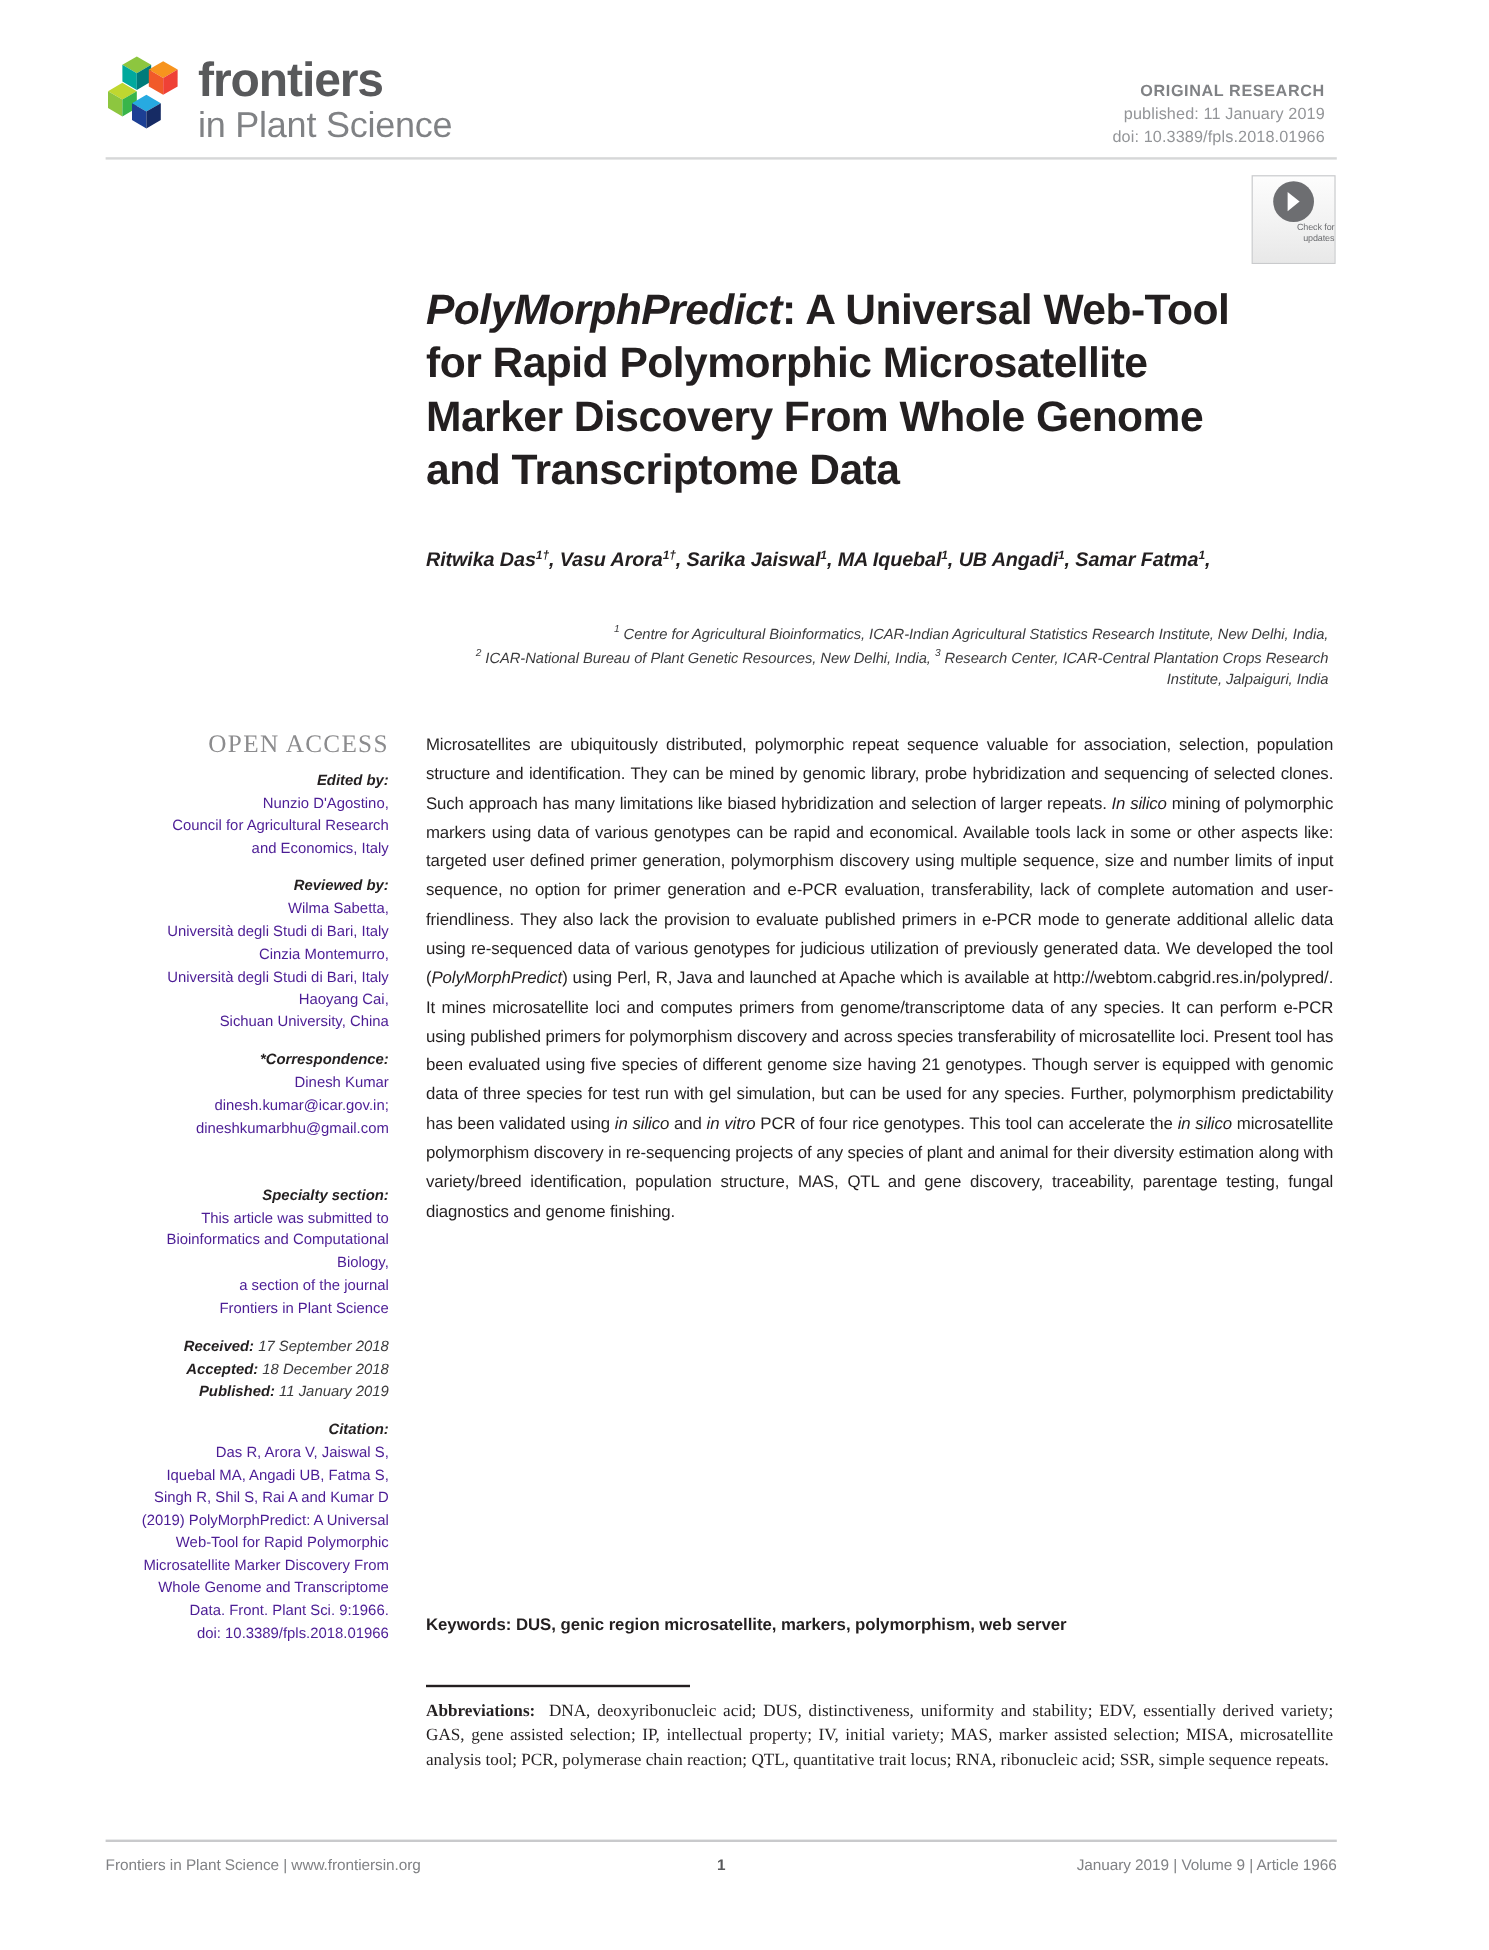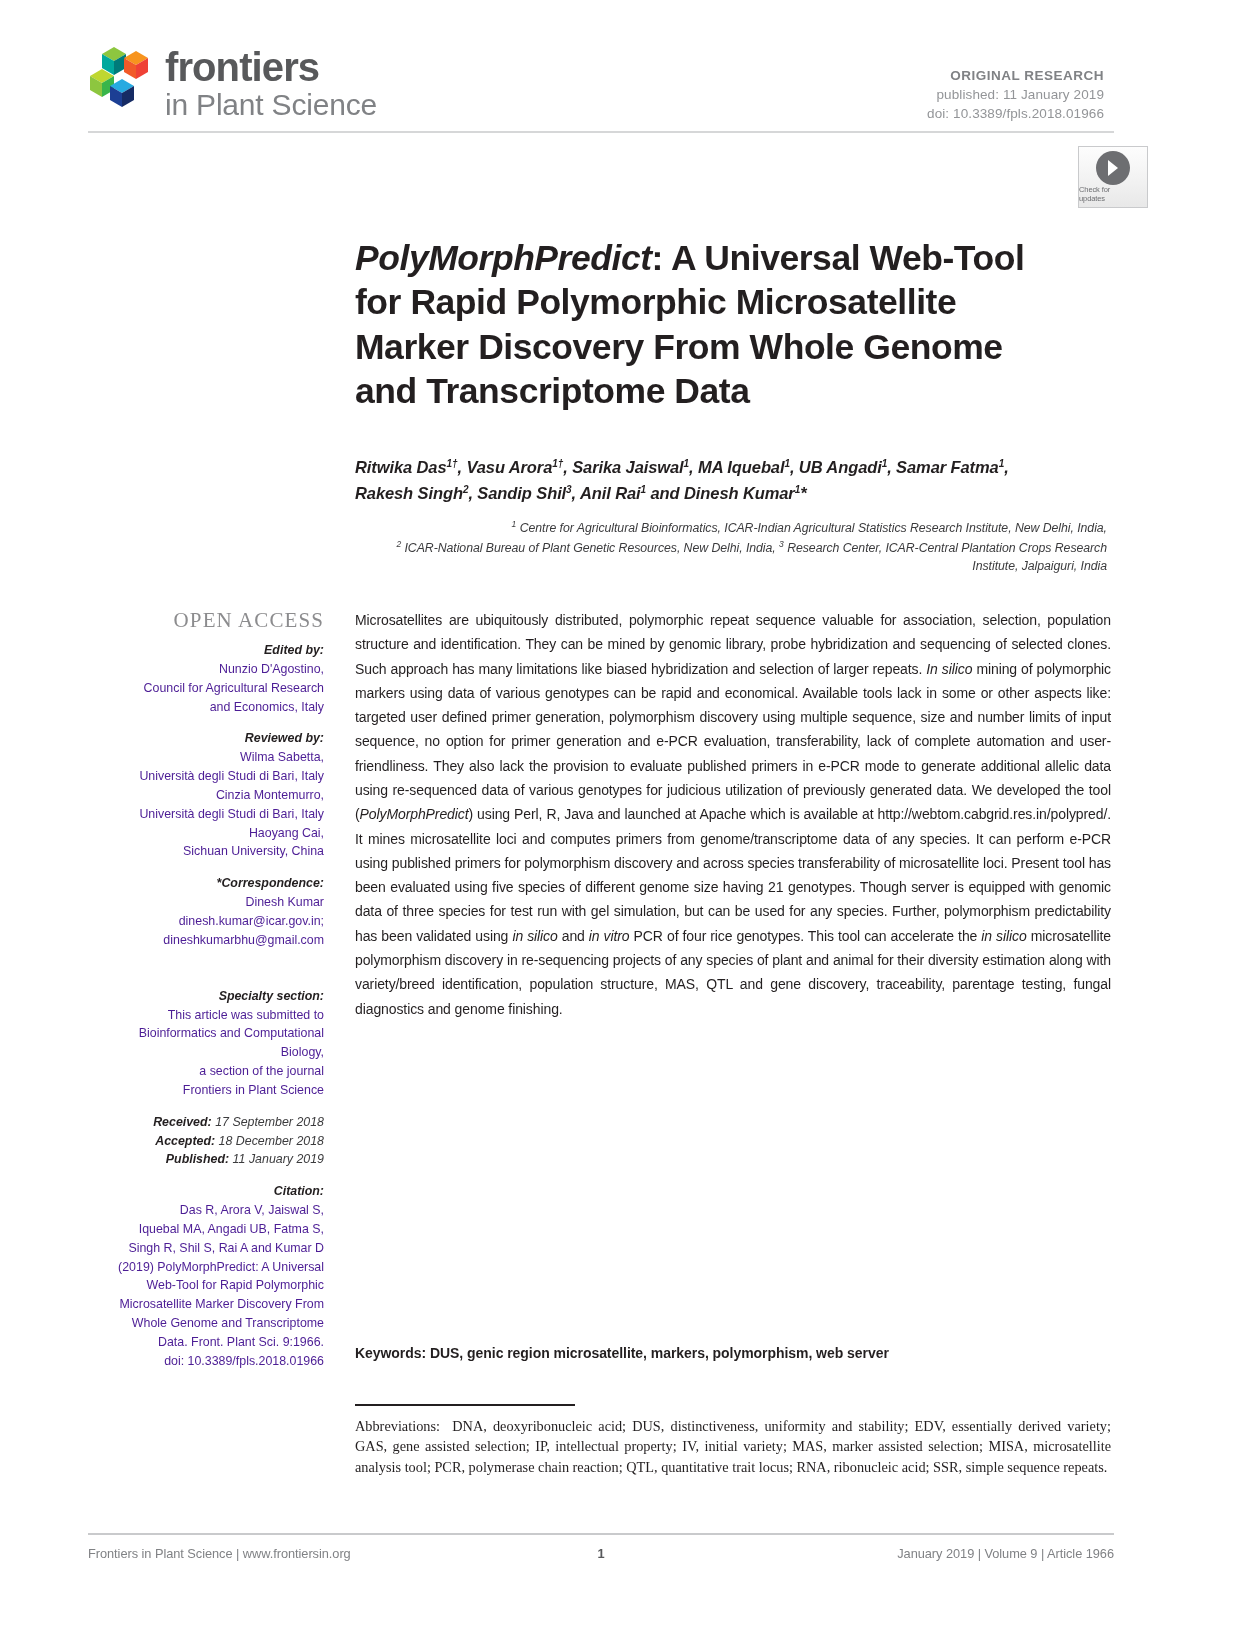--- a/index.html
+++ b/index.html
@@ -86,26 +86,25 @@
     height: 2px;
     background: #d6d7d8;
   }
 
   
   .crossmark {
     position: absolute;
     left: 1043px;
     top: 146px;
     width: 70px;
-    height: 62px;
+    height: 74px;
     border: 1px solid #c9cacc;
     background: linear-gradient(180deg,#fdfdfd 0%,#f2f2f2 55%,#e8e8e8 100%);
-    text-align: left;
+    text-align: right;
     box-sizing: border-box;
-    margin-left: 35px;
   }
   .cm-circle {
     width: 34px;
     height: 34px;
     border-radius: 50%;
     background: #6d6e71;
     margin: 4px auto 1px auto;
     position: relative;
   }
   .cm-circle::after {
@@ -245,21 +244,21 @@
     position: absolute;
     left: 355px;
     top: 1416px;
     width: 756px;
     font-family: "Liberation Serif", serif;
     font-size: 14.3px;
     line-height: 1.42;
     color: #231f20;
     text-align: justify;
   }
-  .abbreviations b { font-weight: normal; }
+  .abbreviations b { font-weight: bold; }
 
   
   .footer-rule {
     position: absolute;
     left: 88px;
     top: 1533px;
     width: 1026px;
     height: 1.5px;
     background: #c9cacc;
   }
@@ -322,21 +321,20 @@
   <div class="crossmark">
     <div class="cm-circle"></div>
     <div class="cm-t1">Check for</div>
     <div class="cm-t2">updates</div>
   </div>
 
   <h1 class="title"><em>PolyMorphPredict</em><span>: A Universal Web-Tool for Rapid Polymorphic Microsatellite Marker Discovery From Whole Genome and Transcriptome Data</span></h1>
 
   <div class="authors">
     <div>Ritwika Das<sup>1†</sup>, Vasu Arora<sup>1†</sup>, Sarika Jaiswal<sup>1</sup>, MA Iquebal<sup>1</sup>, UB Angadi<sup>1</sup>, Samar Fatma<sup>1</sup>,</div>
-    <div>Rakesh Singh<sup>2</sup>, Sandip Shil<sup>3</sup>, Anil Rai<sup>1</sup> and Dinesh Kumar<sup>1</sup>*</div>
   </div>
 
   <div class="affil">
     <div><sup>1</sup> Centre for Agricultural Bioinformatics, ICAR-Indian Agricultural Statistics Research Institute, New Delhi, India,</div>
     <div><sup>2</sup> ICAR-National Bureau of Plant Genetic Resources, New Delhi, India, <sup>3</sup> Research Center, ICAR-Central Plantation Crops Research Institute, Jalpaiguri, India</div>
   </div>
 
   <div class="sidebar">
 
     <div class="open-access">OPEN ACCESS</div>

